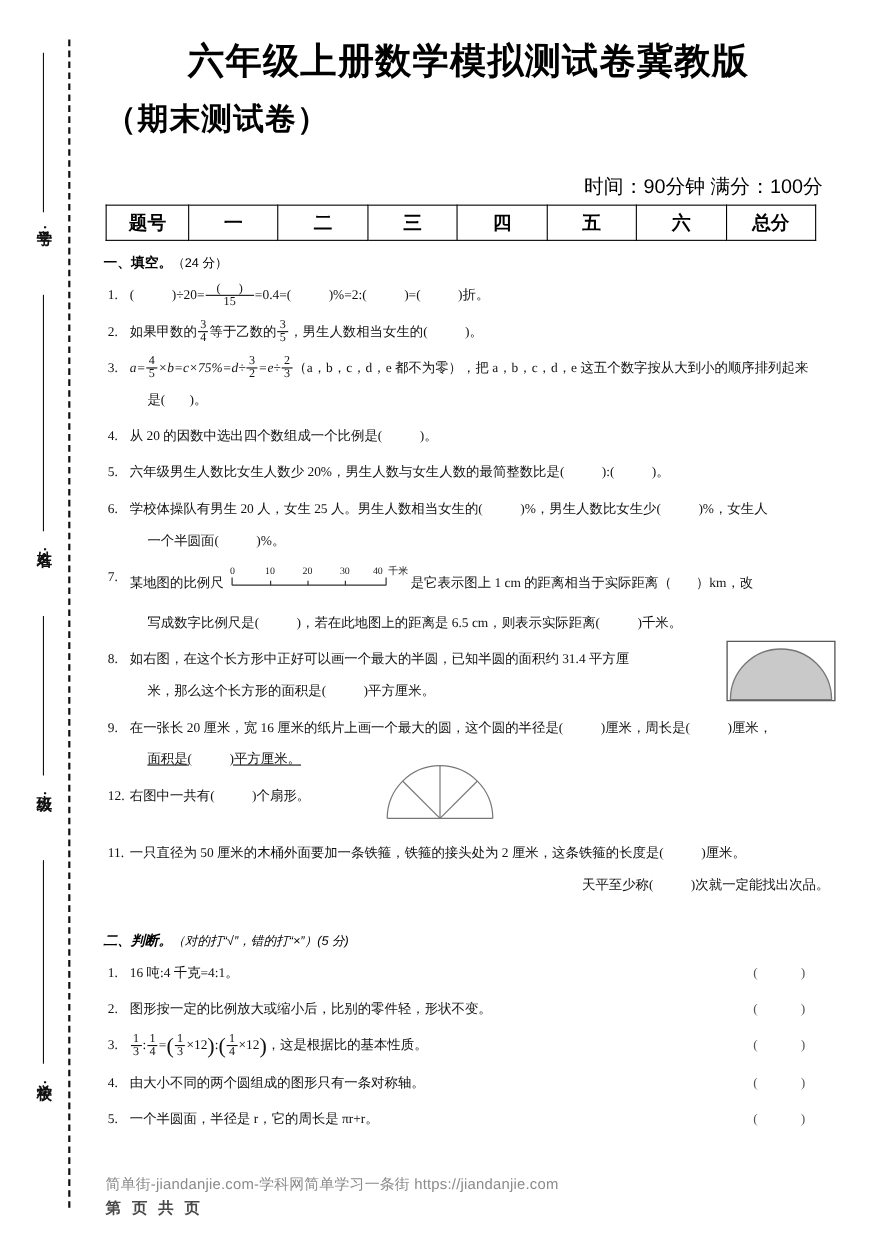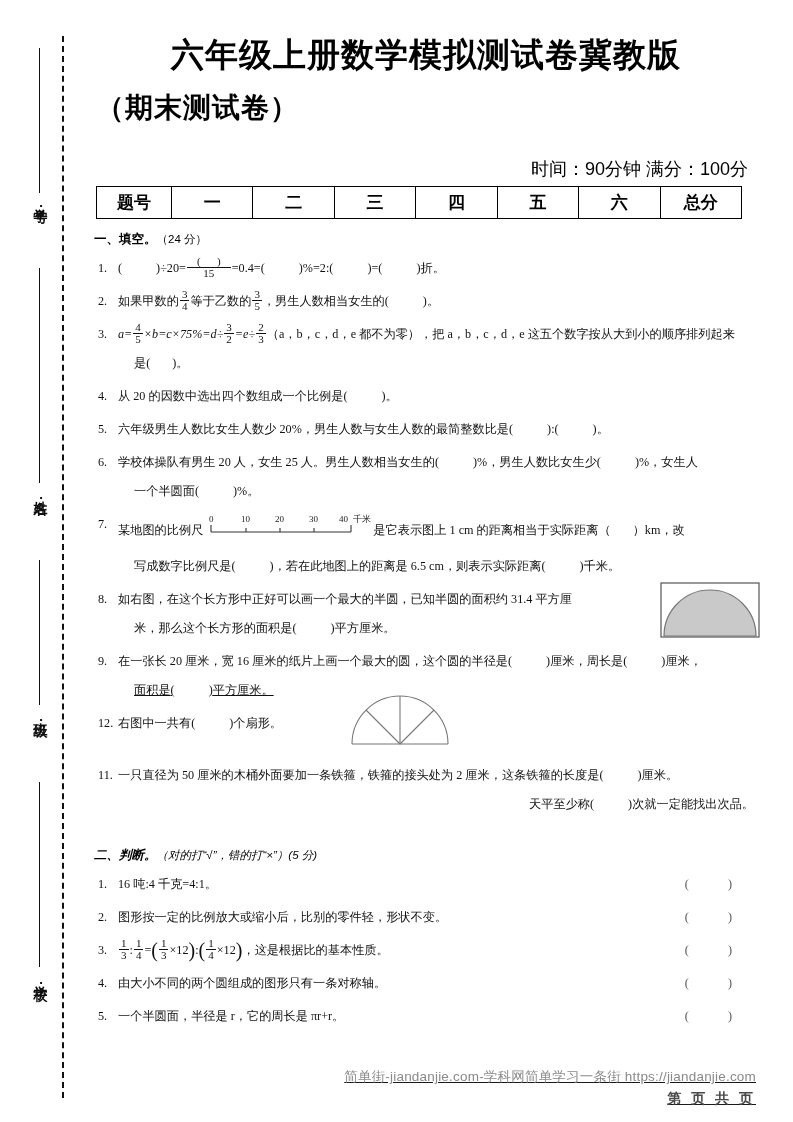--- a/index.html
+++ b/index.html
@@ -184,22 +184,21 @@
   .fig-fan {
     position: absolute;
   }
 
   
   .footer {
     position: absolute;
     left: 96px;
     top: 1068px;
     width: 660px;
-    text-align: right;
-    text-decoration: underline;
+    text-align: left;
   }
   .footer .site {
     font-family: "Liberation Sans", "DejaVu Sans", sans-serif;
     font-size: 13.5px;
     color: #8a8a8a;
     letter-spacing: 0.2px;
   }
   .footer .pager {
     font-family: "Liberation Sans", "DejaVu Sans", sans-serif;
     font-size: 14px;

